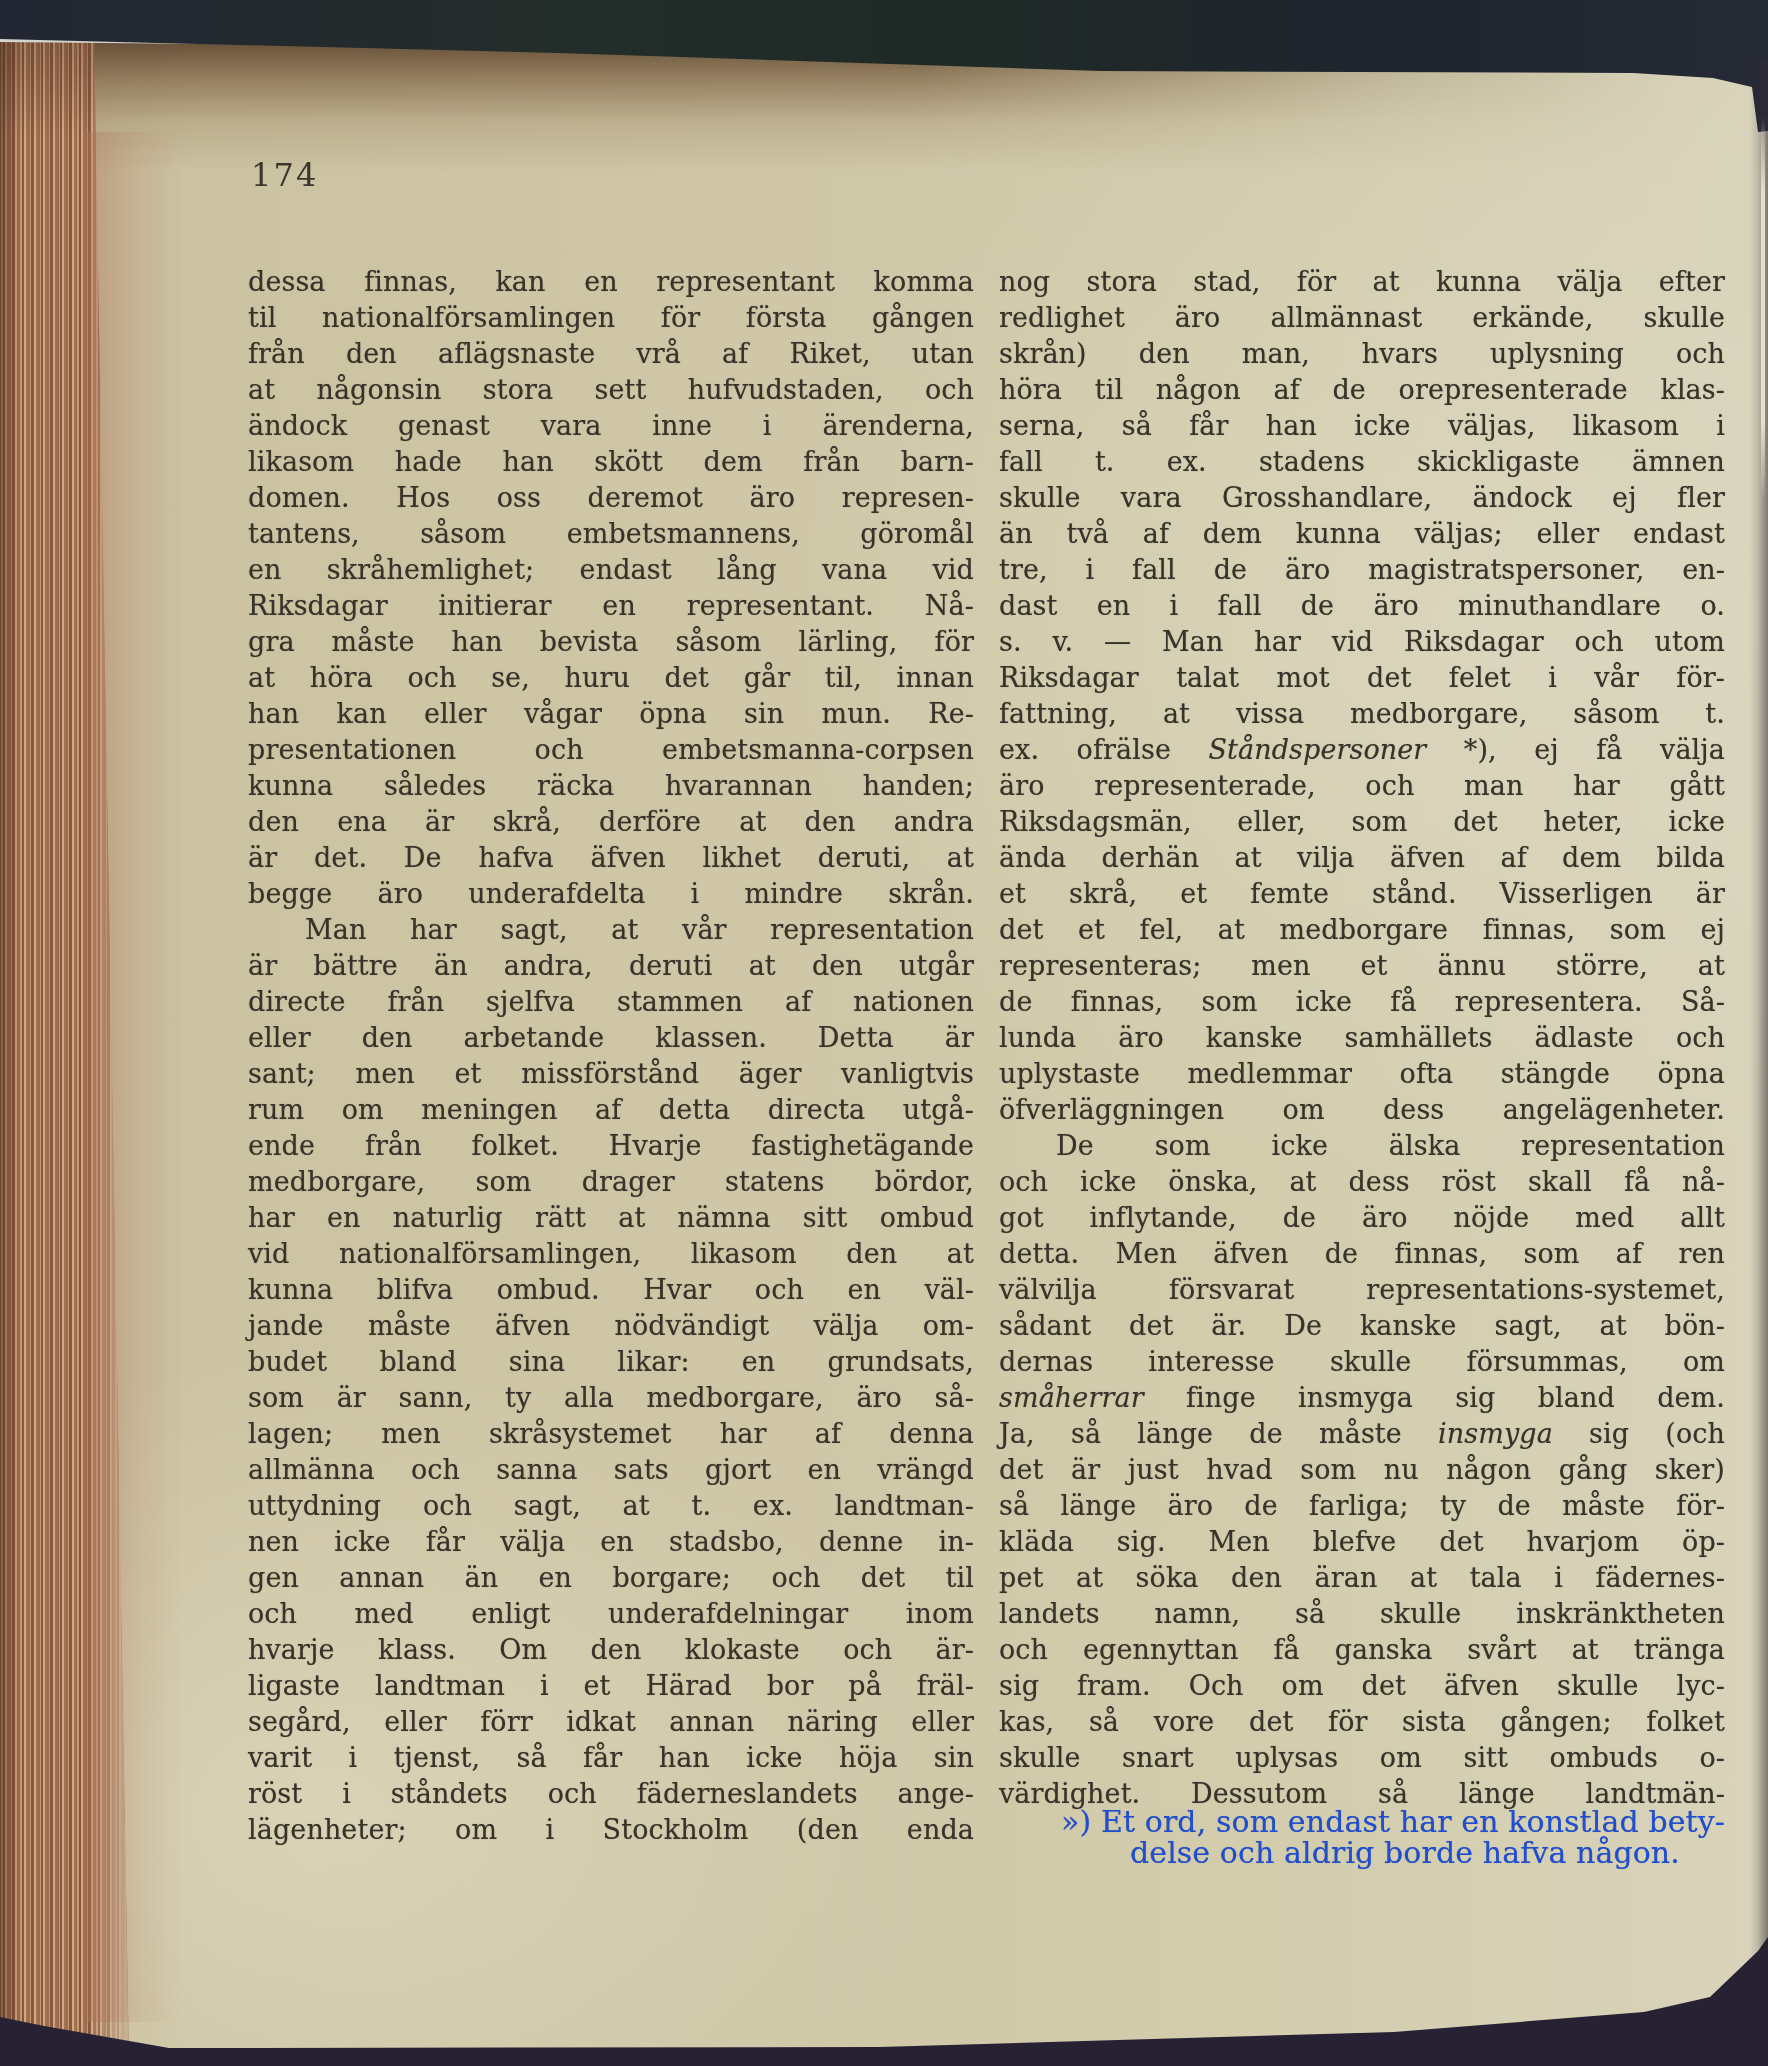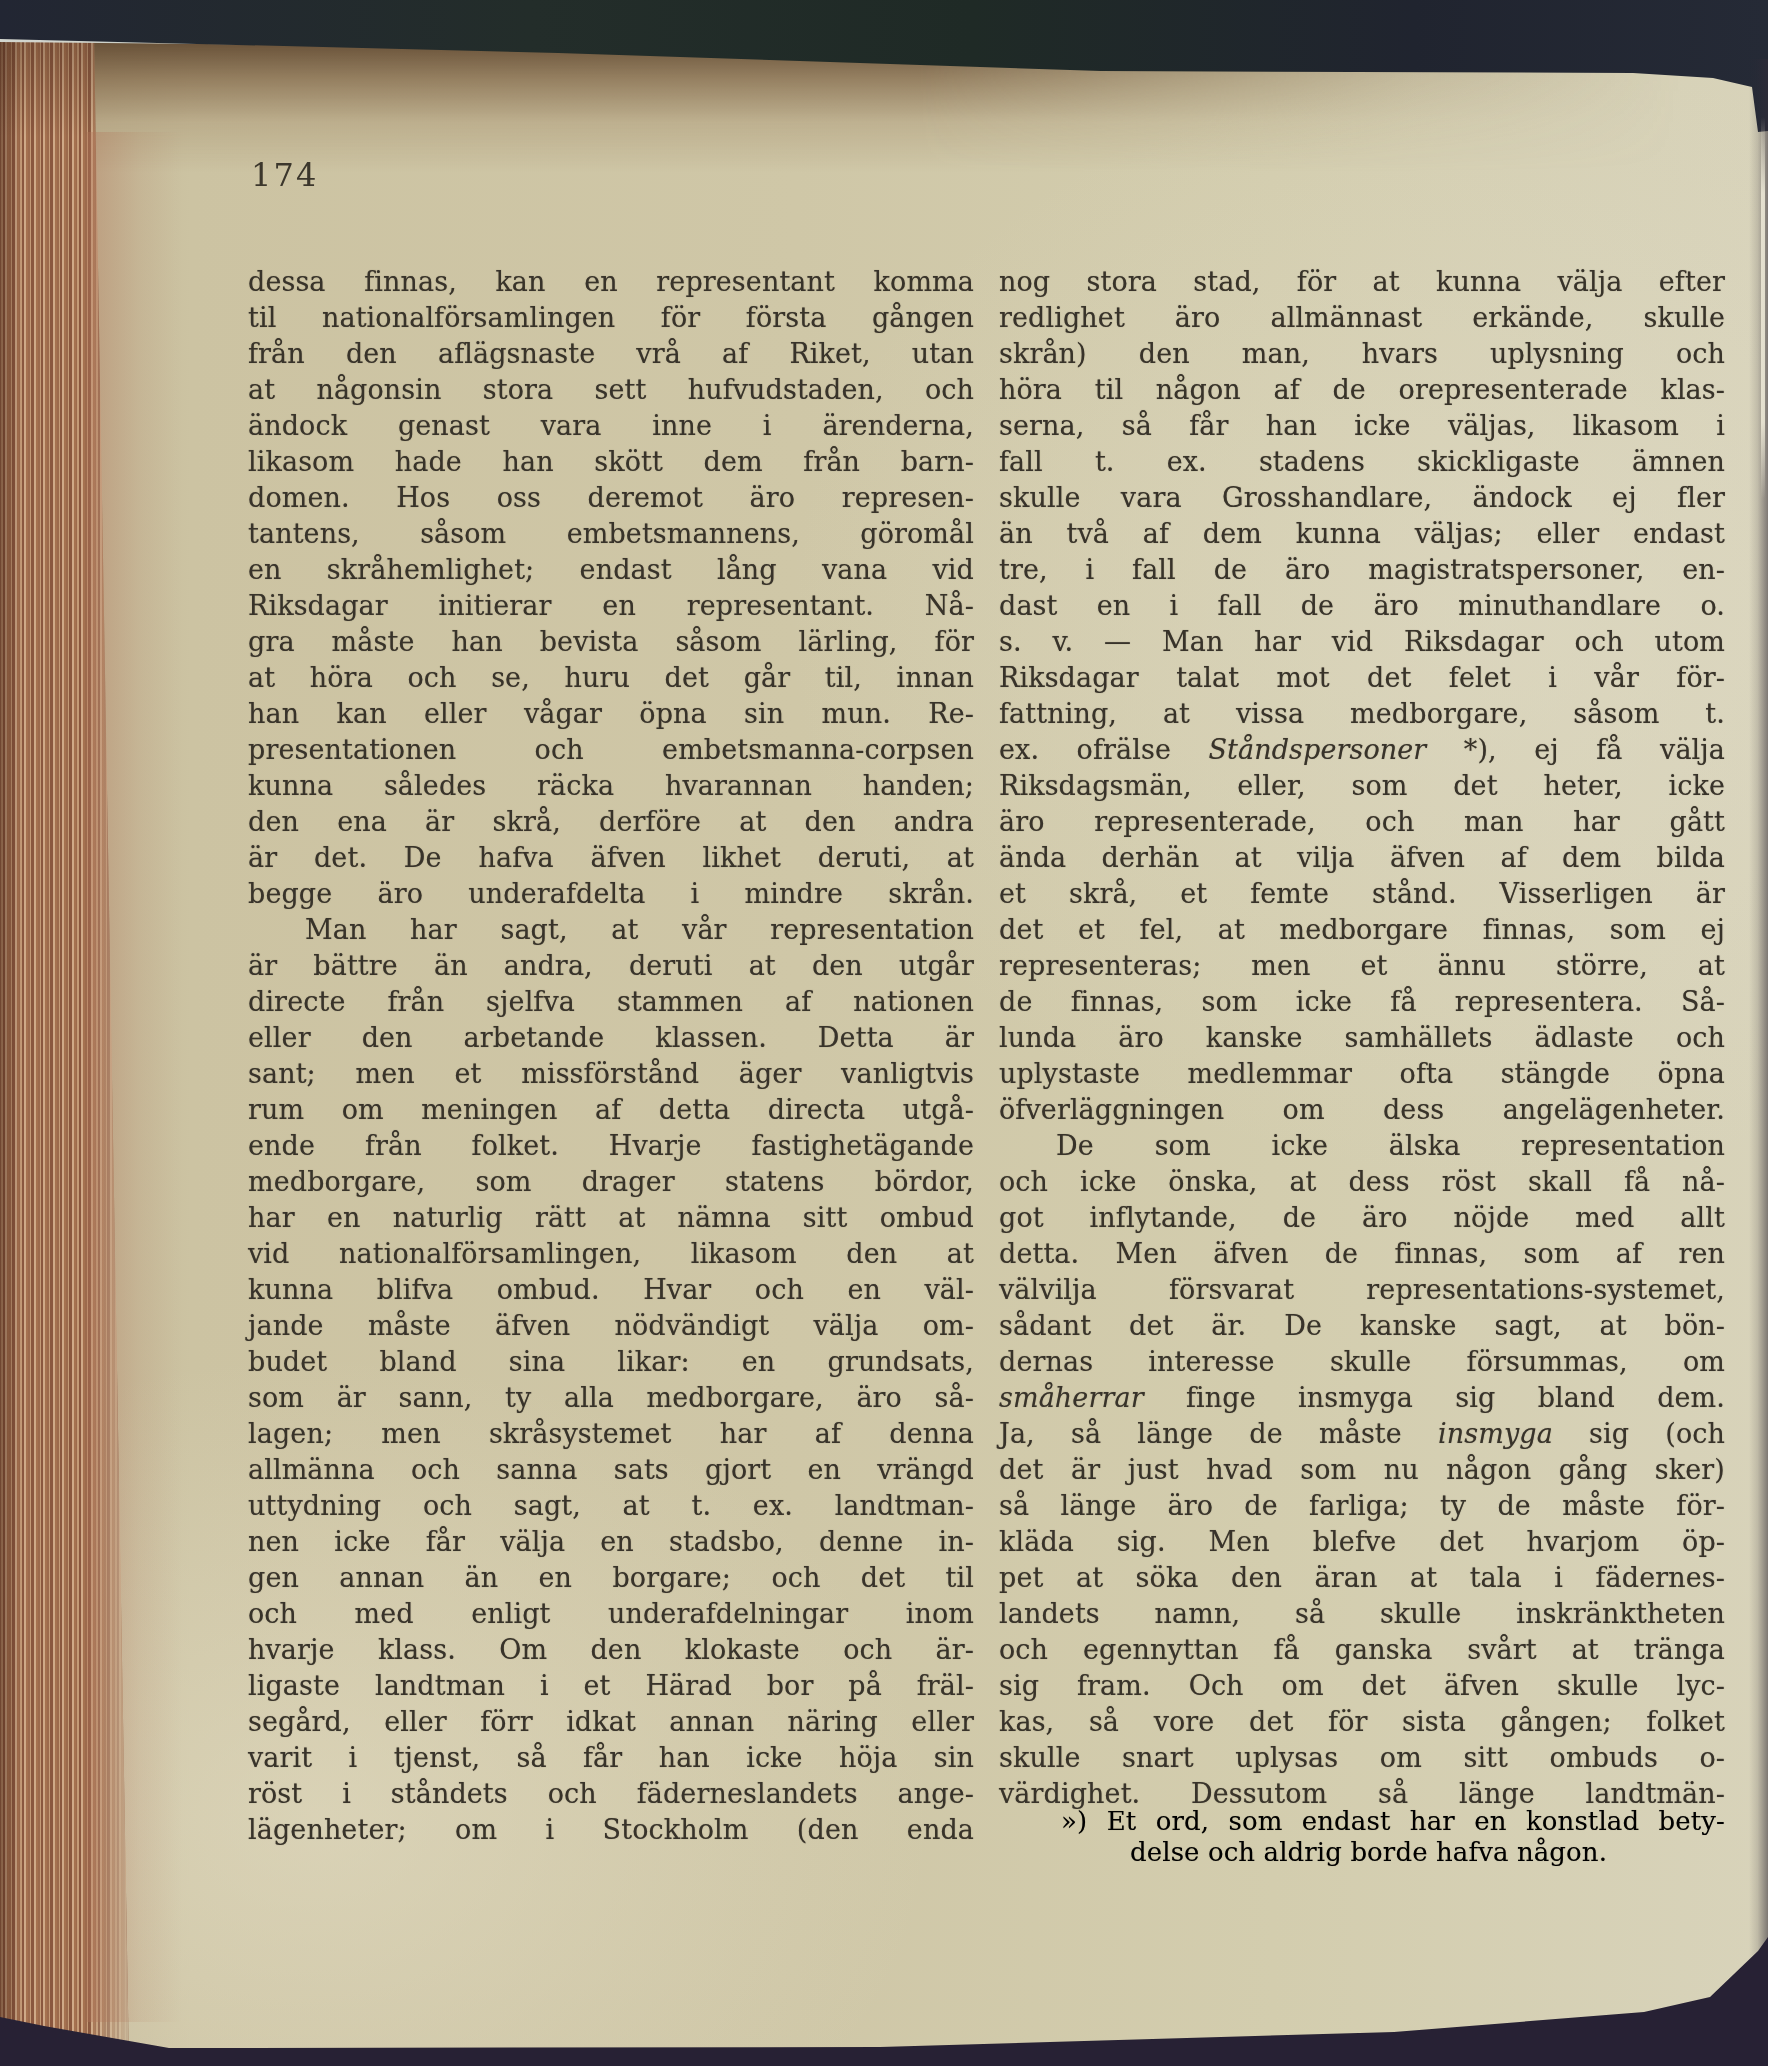--- a/index.html
+++ b/index.html
@@ -37,22 +37,22 @@
   .page-number{position:absolute;top:156px;left:251px;width:1460px;text-align:left;
     font-size:32px;color:#3c372c;letter-spacing:2.2px;}
   .column{position:absolute;top:220px;width:726px;color:#38332a;font-size:27px;
     line-height:36px;letter-spacing:0.1px;text-shadow:0 0 0.9px rgba(58,50,38,0.5);margin-top:44px;}
   .col-left{left:248px;}
   .col-right{left:999px;}
   .line{text-align:justify;text-align-last:justify;}
   .line.para-end{text-align-last:left;}
   .line.indent{text-indent:57px;}
   .line.indent2{padding-left:131px;}
-  .footnote{position:absolute;left:999px;top:1806px;width:726px;color:#000000;
-    font-size:26px;line-height:31px;letter-spacing:0.1px;text-shadow:0 0 0.7px rgba(58,50,38,0.5);}
+  .footnote{position:absolute;left:999px;top:1806px;width:726px;color:#1d4ed8;
+    font-size:30px;line-height:31px;letter-spacing:0.1px;text-shadow:0 0 0.7px rgba(58,50,38,0.5);}
   .footnote .line.indent{text-indent:62px;}
   i{font-style:italic;}
 </style>
 </head>
 <body>
 
 <div class="scan">
   <div class="paper-tone"></div>
   <div class="top-shadow"></div>
   <div class="fore-edge"></div>
@@ -119,22 +119,22 @@
       <div class="line">serna, så får han icke väljas, likasom i</div>
       <div class="line">fall t. ex. stadens skickligaste ämnen</div>
       <div class="line">skulle vara Grosshandlare, ändock ej fler</div>
       <div class="line">än två af dem kunna väljas; eller endast</div>
       <div class="line">tre, i fall de äro magistratspersoner, en-</div>
       <div class="line">dast en i fall de äro minuthandlare o.</div>
       <div class="line">s. v. — Man har vid Riksdagar och utom</div>
       <div class="line">Riksdagar talat mot det felet i vår för-</div>
       <div class="line">fattning, at vissa medborgare, såsom t.</div>
       <div class="line">ex. ofrälse <i>Ståndspersoner</i> *), ej få välja</div>
+      <div class="line">äro representerade, och man har gått</div>
       <div class="line">Riksdagsmän, eller, som det heter, icke</div>
-      <div class="line">äro representerade, och man har gått</div>
       <div class="line">ända derhän at vilja äfven af dem bilda</div>
       <div class="line">et skrå, et femte stånd.  Visserligen är</div>
       <div class="line">det et fel, at medborgare finnas, som ej</div>
       <div class="line">representeras; men et ännu större, at</div>
       <div class="line">de finnas, som icke få representera.  Så-</div>
       <div class="line">lunda äro kanske samhällets ädlaste och</div>
       <div class="line">uplystaste medlemmar ofta stängde öpna</div>
       <div class="line">öfverläggningen om dess angelägenheter.</div>
       <div class="line indent">De som icke älska representation</div>
       <div class="line">och icke önska, at dess röst skall få nå-</div>

